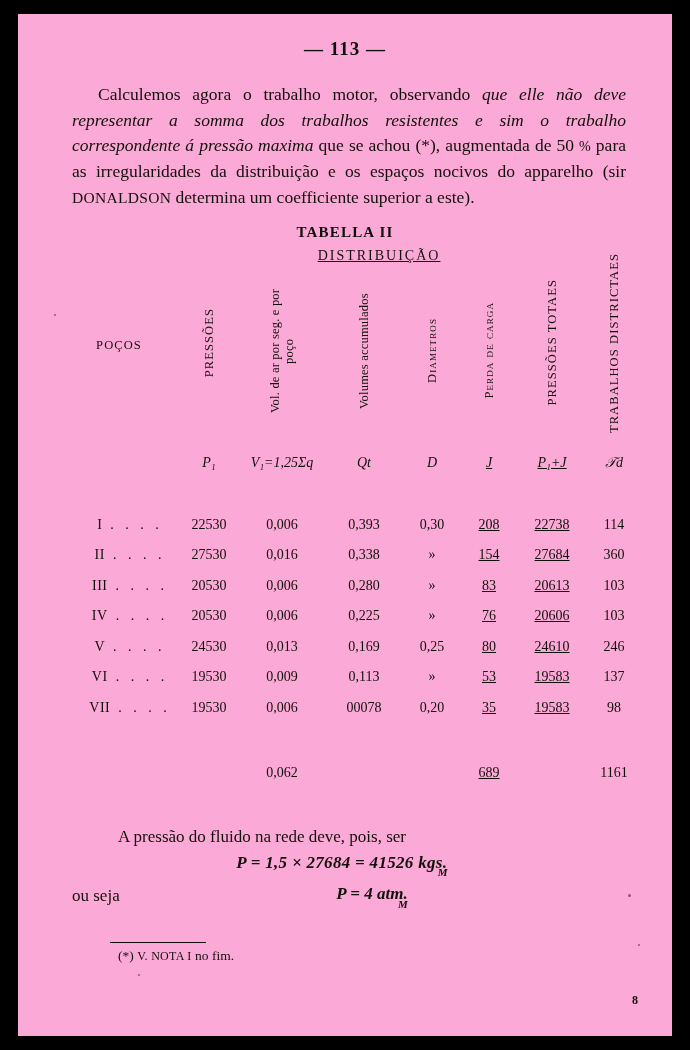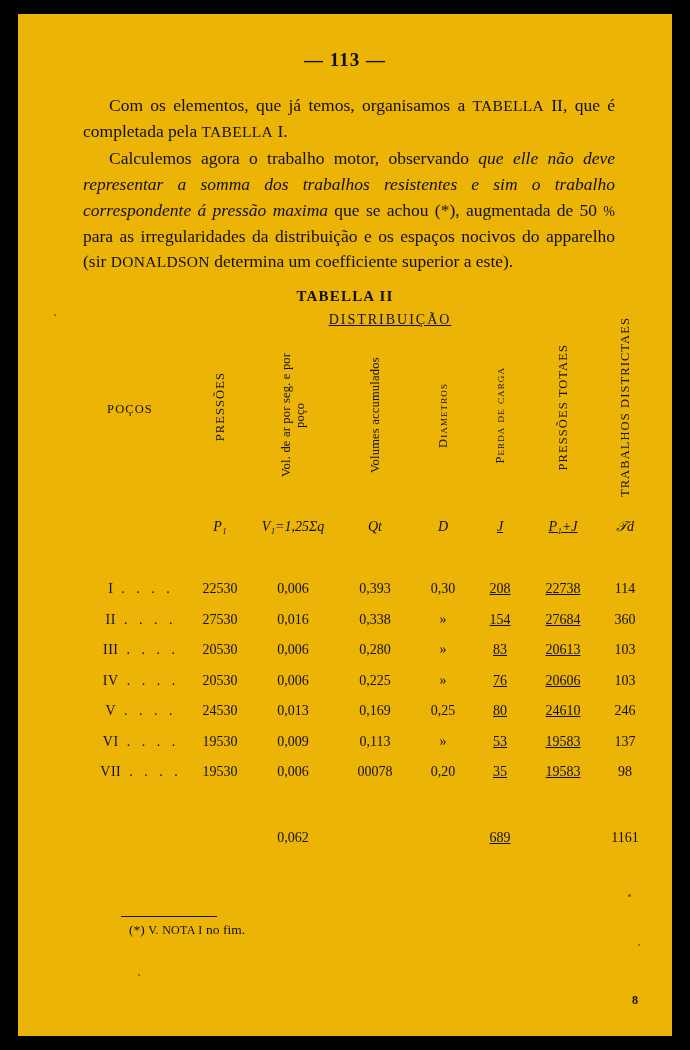--- a/index.html
+++ b/index.html
@@ -12,23 +12,23 @@
     height: 1050px;
     overflow: hidden;
     font-family: "Liberation Serif", serif;
   }
   #page {
     position: absolute;
     left: 18px;
     top: 14px;
     width: 654px;
     height: 1022px;
-    background: #eab308;
+    background: #f9a8d4;
     box-sizing: border-box;
-    padding: 11px;
+    padding: 0;
     color: #14120e;
     filter: contrast(1.02);
   }
   .page-number {
     text-align: center;
     font-size: 19px;
     font-weight: bold;
     letter-spacing: 1px;
     margin-top: 24px;
     font-family: "Liberation Serif", serif;
@@ -195,23 +195,20 @@
   .speck { position: absolute; background: #14120e; border-radius: 50%; opacity: .5; }
 </style>
 </head>
 <body>
 
 <div id="page">
 
   <div class="page-number">— 113 —</div>
 
   <div class="body-text">
-    <p>
-      Com os elementos, que já temos, organisamos a <span class="sc">TABELLA</span> II, que é completada pela <span class="sc">TABELLA</span> I.
-    </p>
     <p>
       Calculemos agora o trabalho motor, observando <span class="it">que elle não deve representar a somma dos trabalhos resistentes e sim o trabalho correspondente á pressão maxima</span> que se achou (*), augmentada de 50 <span style="font-size:14px">%</span> para as irregularidades da distribuição e os espaços nocivos do apparelho (sir <span class="sc">DONALDSON</span> determina um coefficiente superior a este).
     </p>
   </div>
 
   <div class="tab-title">TABELLA II</div>
 
   <div class="table-wrap">
     <table class="main">
       <colgroup>
@@ -393,20 +390,34 @@
         <td class="hline2 vline"></td>
         <td class="hline2 vline"></td>
         <td class="hline2 vline vline-r"></td>
         <td class="hline2 vline-r"></td>
         <td class="hline2"></td>
       </tr>
     </tbody>
       </table>
   </div>
 
+  <div class="footer">
+    <div class="f-line1">A pressão do fluido na rede deve, pois, ser</div>
+    <div class="formula">
+      <span>P = 1,5 × 27684 = 41526 kgs.</span>
+      <span class="sub">M</span>
+    </div>
+    <div class="ou-seja">
+      <span>ou seja</span>
+    </div>
+    <div class="formula2">
+      <span>P = 4 atm.</span>
+      <span class="sub">M</span>
+    </div>
+  </div>
 
   <div class="note-rule"></div>
   <div class="note">
     <span>(*)</span>
     <span class="sc">V. NOTA I</span><span> no fim.</span>
   </div>
 
   <div class="sig">8</div>
 
   <div class="speck" style="left:36px;top:300px;width:2px;height:2px;"></div>

